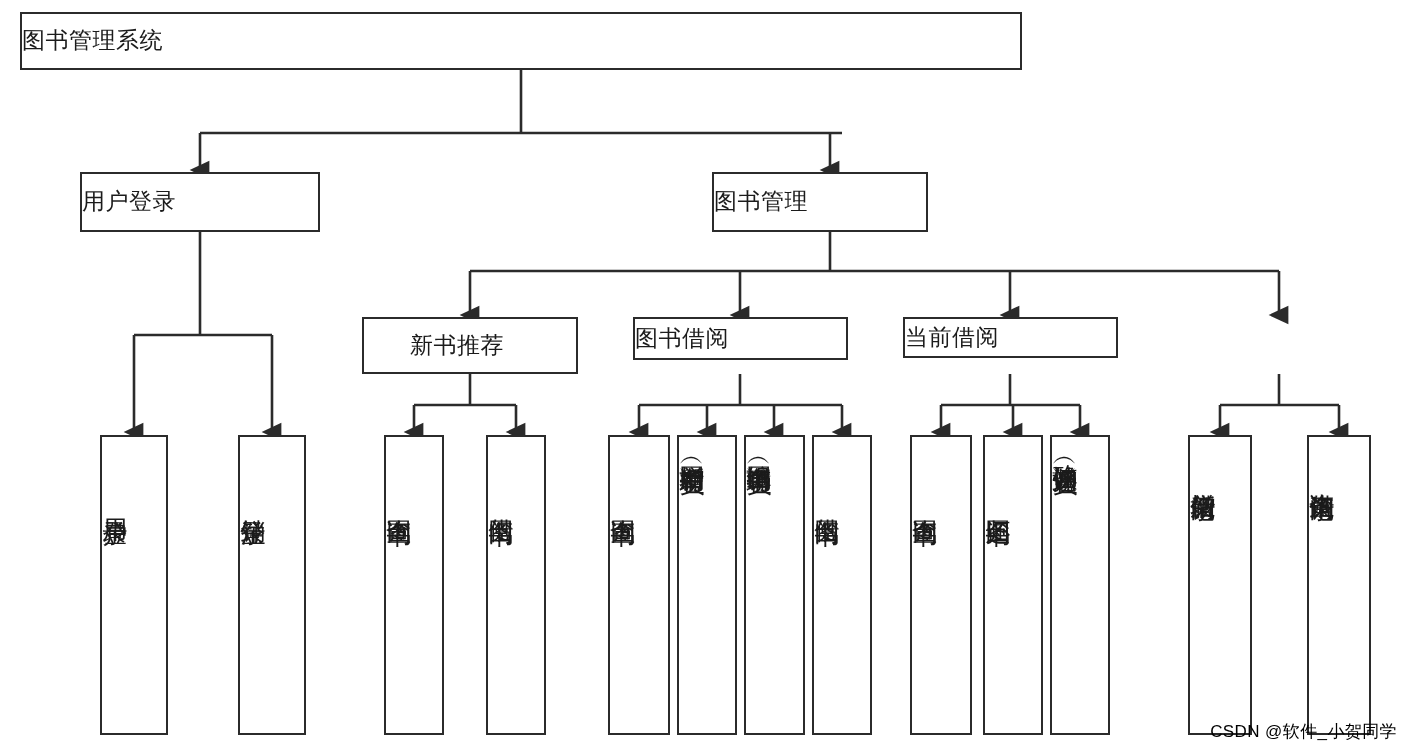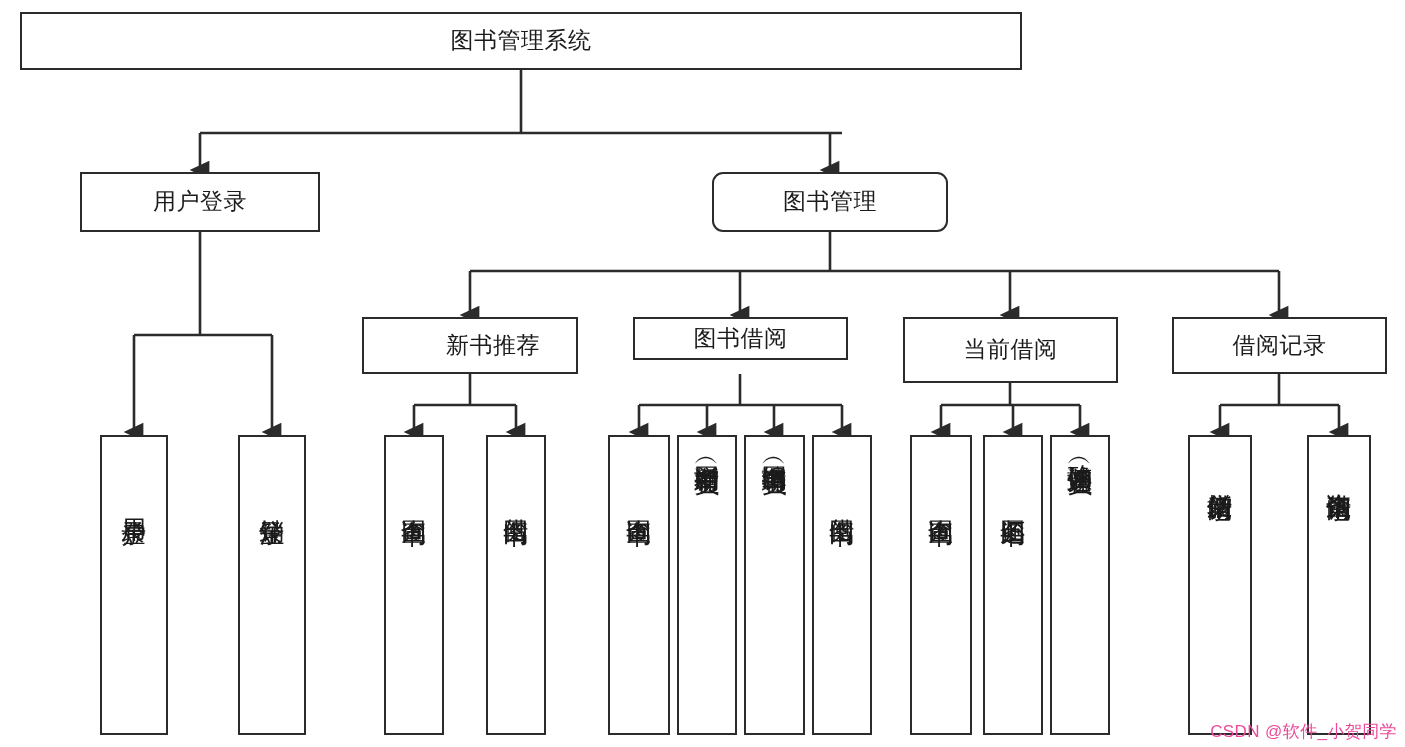--- a/index.html
+++ b/index.html
@@ -25,21 +25,20 @@
     width: 1405px;
     height: 747px;
   }
   .node {
     position: absolute;
     box-sizing: border-box;
     background: #ffffff;
     border: 2px solid #2b2b2b;
     display: flex;
     align-items: center;
-    justify-content: center;
     color: #1b1b1b;
     z-index: 3;
   }
   .node-label {
     display: block;
     text-align: center;
     line-height: 1.02;
   }
   .node.horizontal .node-label {
     font-size: 23px;
@@ -55,21 +54,21 @@
     font-size: 25px;
     line-height: 1.06;
     letter-spacing: 1px;
     white-space: nowrap;
   }
   #watermark {
     position: absolute;
     right: 8px;
     bottom: 4px;
     font-size: 17px;
-    color: #ec4899;
+    color: #000000;
     letter-spacing: 0.4px;
     z-index: 6;
     white-space: nowrap;
     font-family: "Liberation Sans", "DejaVu Sans", sans-serif;
   }
 </style>
 </head>
 <body>
 
 <div id="diagram-root">
@@ -124,35 +123,32 @@
     </g>
   </svg>
 
   <div class="node horizontal" style="left:20px; top:12px; width:1002px; height:58px;">
     <span class="node-label">图书管理系统</span>
   </div>
 
   <div class="node horizontal" style="left:80px; top:172px; width:240px; height:60px;">
     <span class="node-label">用户登录</span>
   </div>
-  <div class="node horizontal" style="left:712px; top:172px; width:236px; height:60px;border-radius:11px;">
+  <div class="node horizontal" style="left:712px; top:172px; width:216px; height:60px;">
     <span class="node-label">图书管理</span>
   </div>
 
   <div class="node horizontal" style="left:362px; top:317px; width:216px; height:57px;padding-left:46px;">
     <span class="node-label">新书推荐</span>
   </div>
   <div class="node horizontal" style="left:633px; top:317px; width:215px; height:43px;">
     <span class="node-label">图书借阅</span>
   </div>
-  <div class="node horizontal" style="left:903px; top:317px; width:215px; height:66px;">
+  <div class="node horizontal" style="left:903px; top:317px; width:215px; height:41px;">
     <span class="node-label">当前借阅</span>
-  </div>
-  <div class="node horizontal" style="left:1172px; top:317px; width:215px; height:57px;">
-    <span class="node-label">借阅记录</span>
   </div>
 
   <div class="node vertical" style="left:100px; top:435px; width:68px; height:300px; padding-top:62px;">
     <span class="node-label">用户登录</span>
   </div>
   <div class="node vertical" style="left:238px; top:435px; width:68px; height:300px; padding-top:62px;">
     <span class="node-label">注销登录</span>
   </div>
 
   <div class="node vertical" style="left:384px; top:435px; width:60px; height:300px; padding-top:62px;">

